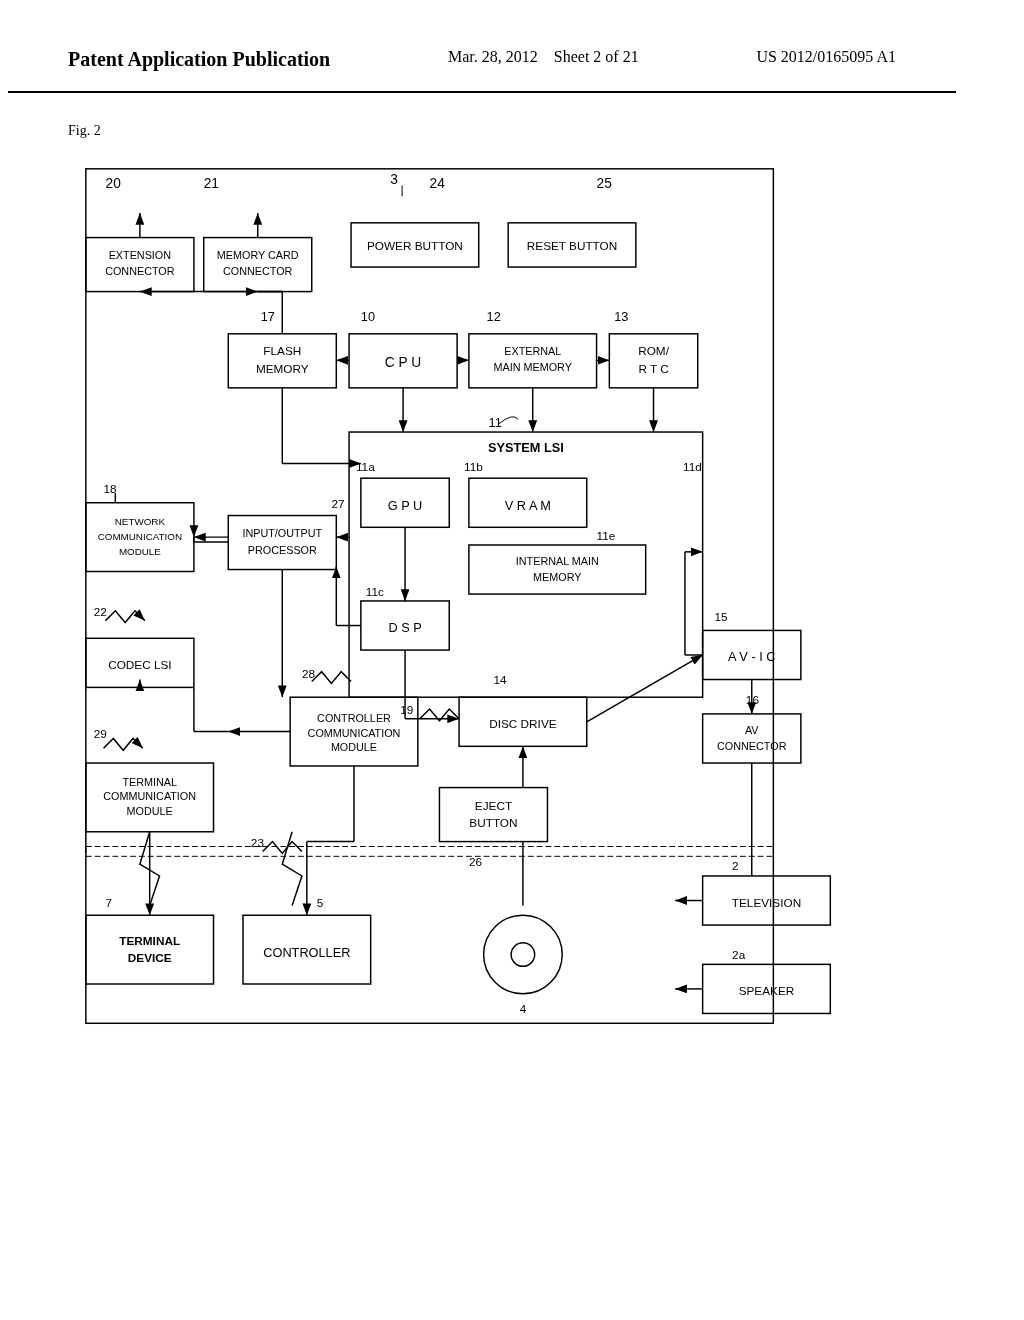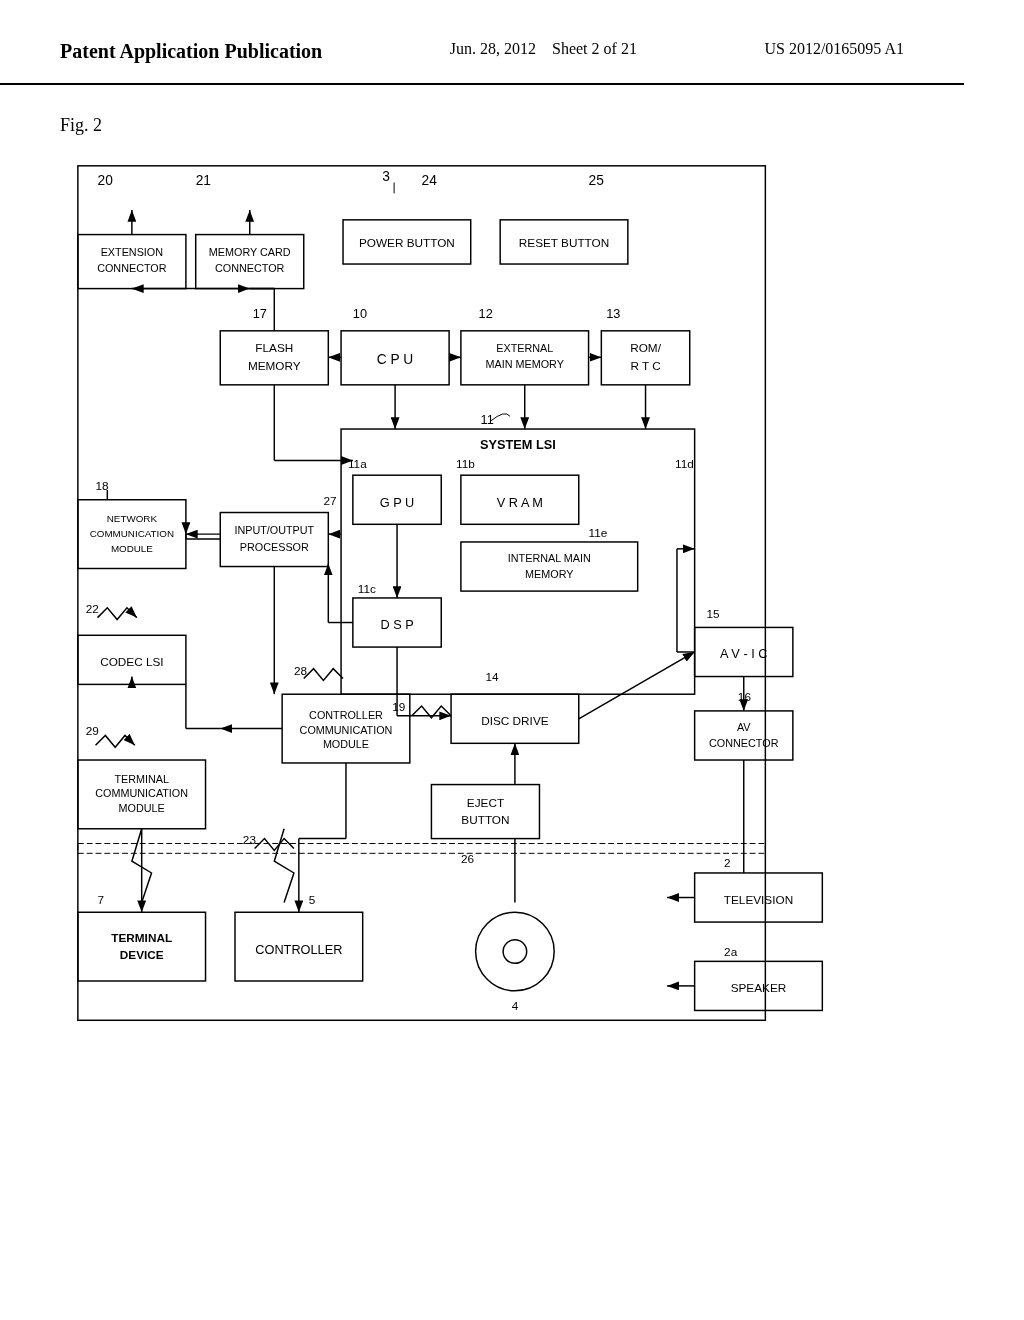--- a/index.html
+++ b/index.html
@@ -8,21 +8,21 @@
       font-family: 'Times New Roman', Times, serif;
       width: 1024px;
       min-height: 1320px;
       position: relative;
     }
     .page {
       width: 964px;
       min-height: 1320px;
       background: #fff;
       position: relative;
-      padding: 0;
+      padding: 8px;
     }
     
     .header {
       display: flex;
       justify-content: space-between;
       align-items: flex-start;
       padding: 40px 60px 20px 60px;
       border-bottom: 2px solid #000;
     }
     .header-left {
@@ -37,39 +37,39 @@
       font-size: 16px;
       font-weight: normal;
       white-space: nowrap;
     }
     
     .diagram-area {
       padding: 30px 60px;
       position: relative;
     }
     .fig-label {
-      font-size: 18px;
+      font-size: 14px;
       margin-bottom: 20px;
     }
     
     .diagram-svg {
       width: 900px;
       height: 1100px;
     }
     
   </style>
 </head>
 <body>
 
 <div class="page">
 
   <div class="header">
     <div class="header-left">Patent Application Publication</div>
     <div class="header-center">
-      <span>Jun. 28, 2012</span>&nbsp;&nbsp;&nbsp;
+      <span>Mar. 28, 2012</span>&nbsp;&nbsp;&nbsp;
       <span>Sheet 2 of 21</span>
     </div>
     <div class="header-right">US 2012/0165095 A1</div>
   </div>
 
   <div class="diagram-area">
     <div class="fig-label">Fig. 2</div>
 
     <svg class="diagram-svg" viewBox="0 0 900 1120" xmlns="http://www.w3.org/2000/svg" font-family="Arial, sans-serif" font-size="13">
 

